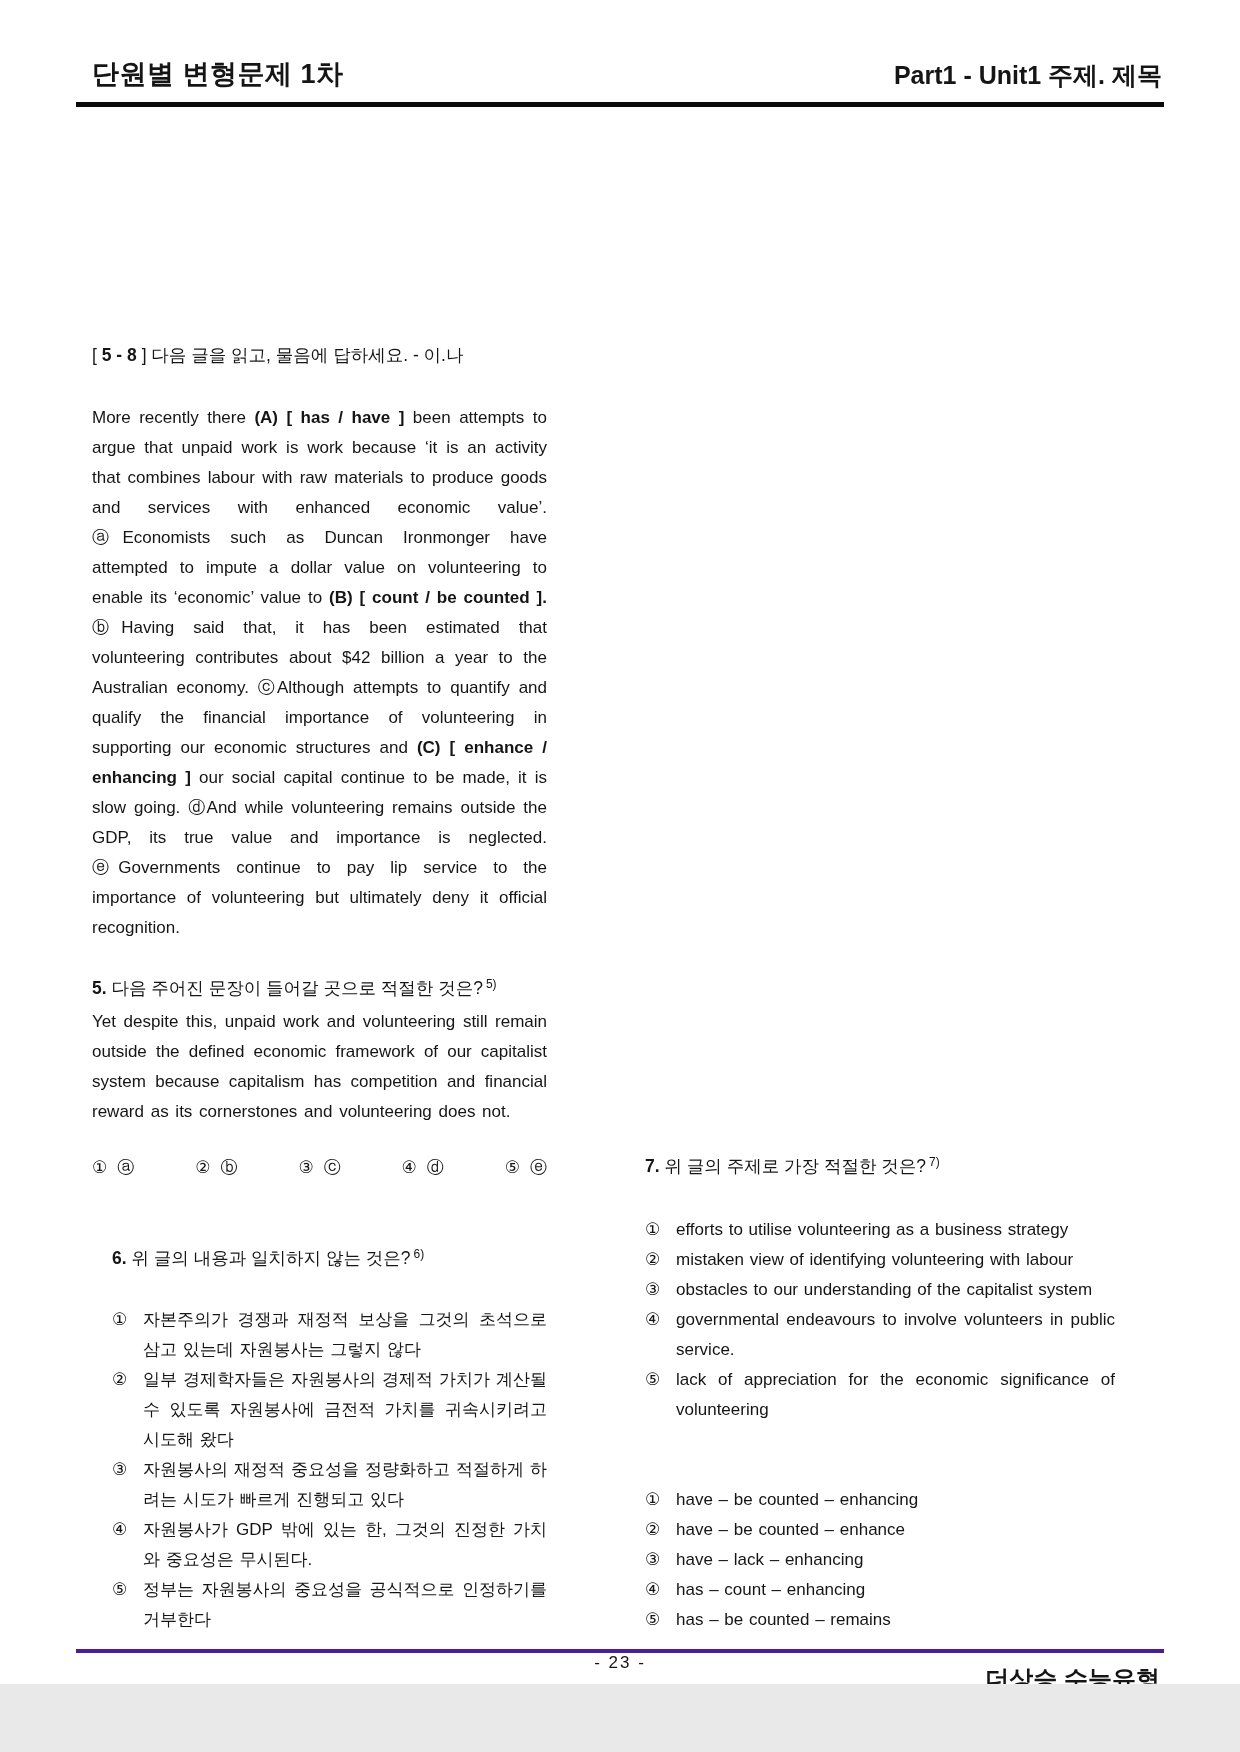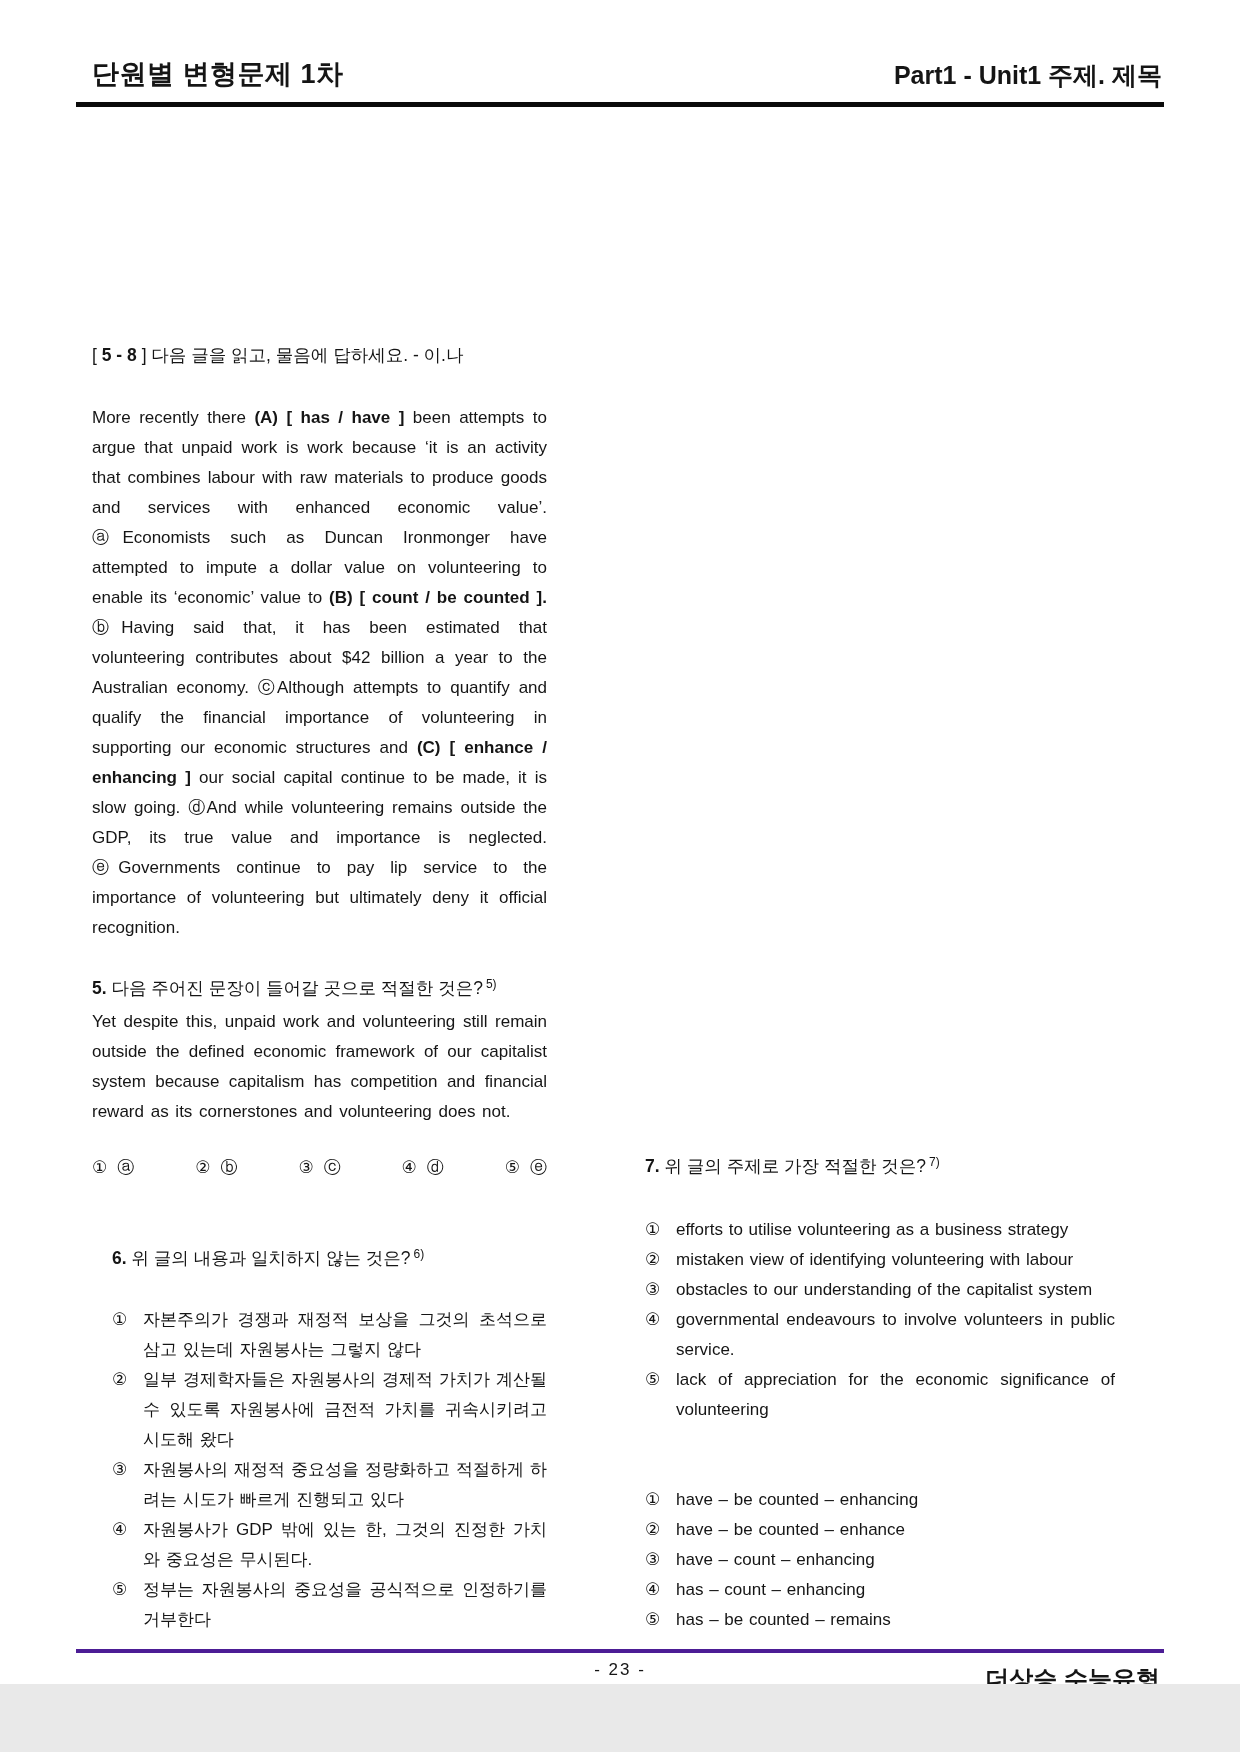--- a/index.html
+++ b/index.html
@@ -48,21 +48,21 @@
   .q7{ margin-top:40px; }
   .q8{ margin-top:60px; }
   .options-block{ margin-top:32px; }
   .options-block.en{ margin-top:34px; }
   .options-block .choice{ display:flex; line-height:30px; }
   .options-block .marker{ flex:none; width:31px; }
   .options-block .ctext{ flex:1; text-align:justify; word-spacing:1px; }
   .options-block.nojust .ctext{ text-align:left; }
   
   .footer{ margin:14px 76px 0 76px; border-top:4px solid #4c1d95; position:relative; }
-  .page-num{ text-align:center; margin-top:7px; font-size:17px; letter-spacing:2px; }
+  .page-num{ text-align:center; margin-top:0; font-size:17px; letter-spacing:2px; }
   .brand{
     position:absolute; right:4px; top:10px; font-size:24px; font-weight:bold;
   }
 </style>
 </head>
 <body>
 
 <div class="page">
 
   <div class="header-row">
@@ -151,21 +151,21 @@
             <div class="choice">
               <span class="marker">①</span>
               <span class="ctext">have – be counted – enhancing</span>
             </div>
             <div class="choice">
               <span class="marker">②</span>
               <span class="ctext">have – be counted – enhance</span>
             </div>
             <div class="choice">
               <span class="marker">③</span>
-              <span class="ctext">have – count – enhancing</span>
+              <span class="ctext">have – lack – enhancing</span>
             </div>
             <div class="choice">
               <span class="marker">④</span>
               <span class="ctext">has – count – enhancing</span>
             </div>
             <div class="choice">
               <span class="marker">⑤</span>
               <span class="ctext">has – be counted – remains</span>
             </div>
           </div>

